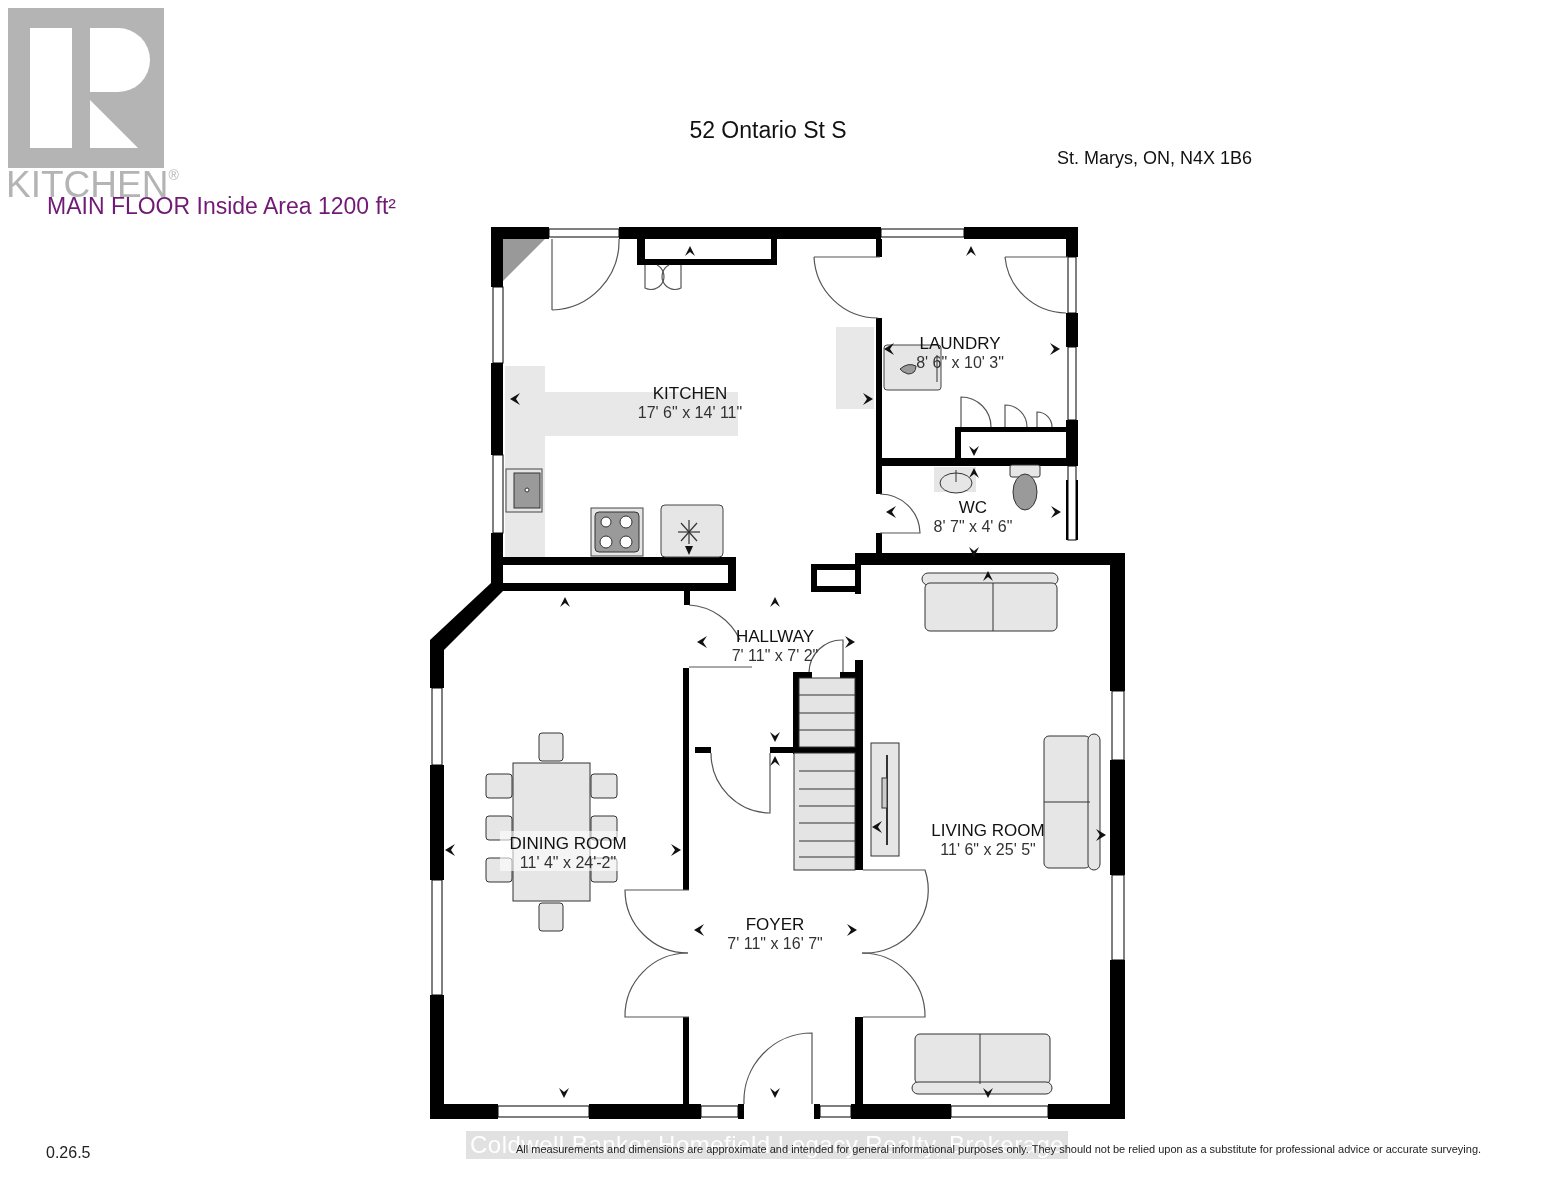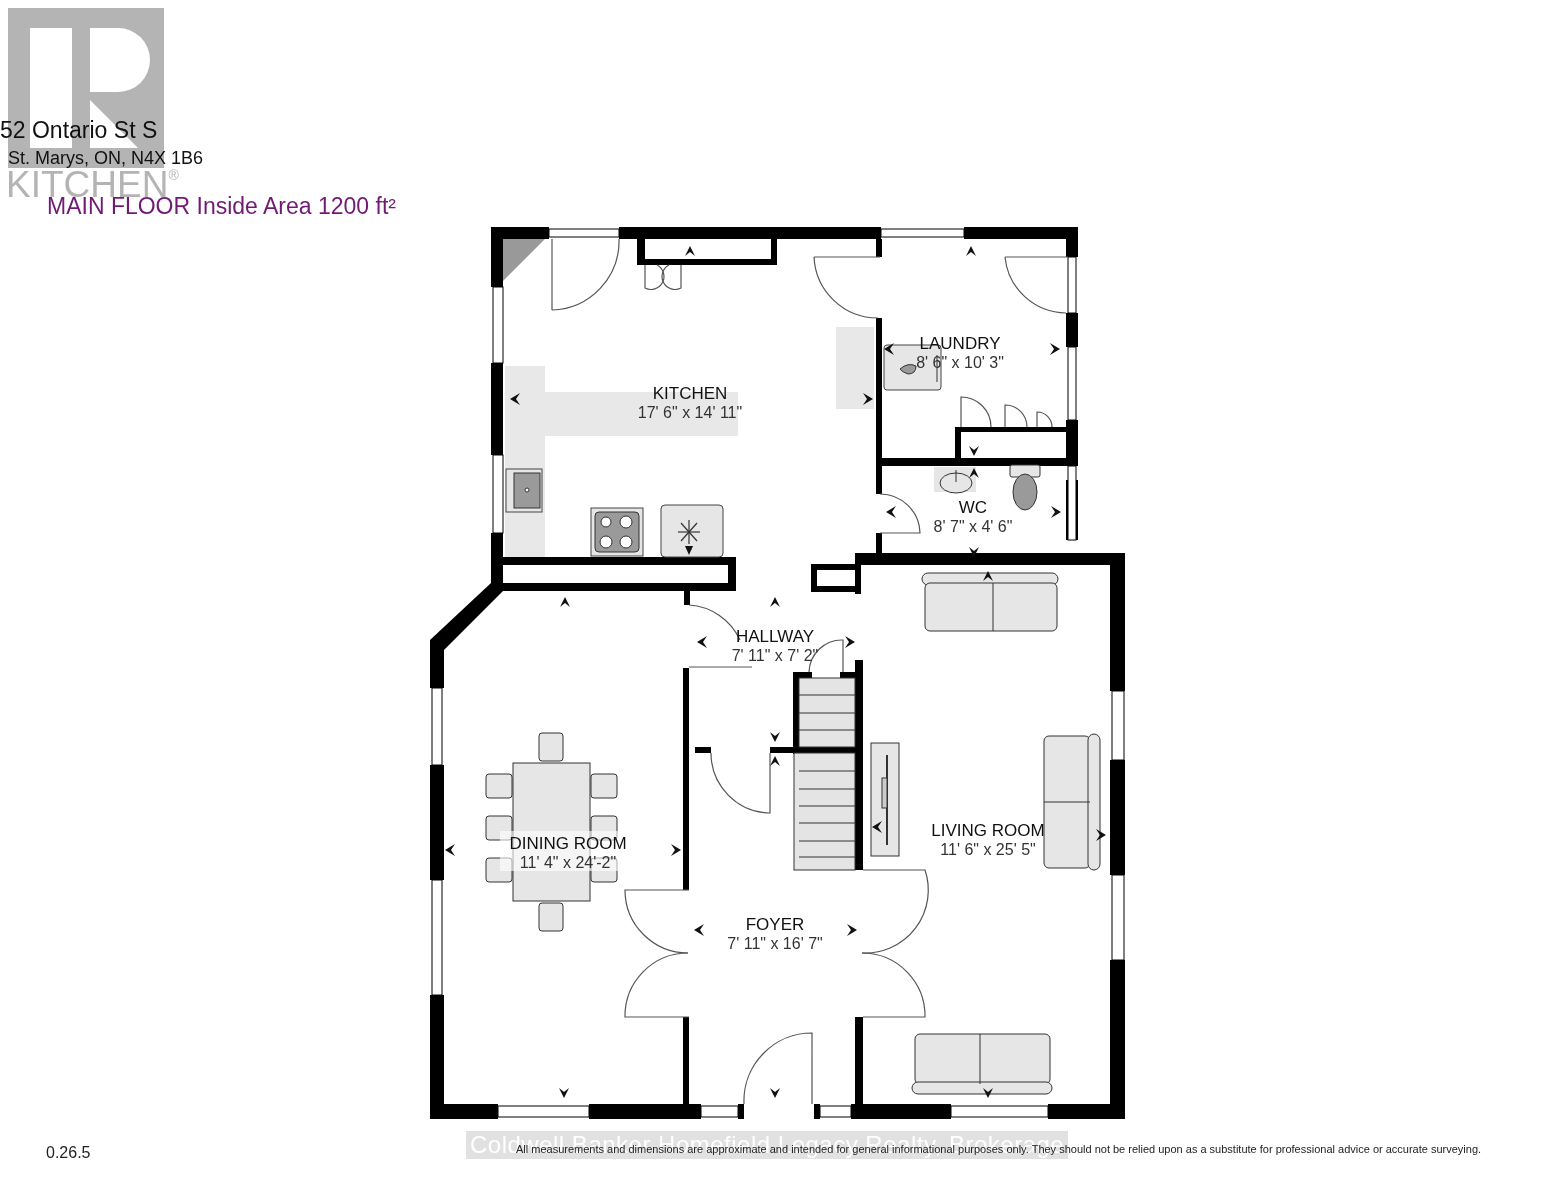--- a/index.html
+++ b/index.html
@@ -2,22 +2,22 @@
 <html><head>
 <meta charset="utf-8">
 <style>
   html,body{margin:0;padding:0;background:#ffffff;}
   body{width:1553px;height:1200px;position:relative;overflow:hidden;font-family:"Liberation Sans",sans-serif;color:#111;}
   .abs{position:absolute;}
   #logo{left:8px;top:8px;width:156px;height:160px;}
   #realtor-word{left:6px;top:166px;font-size:37px;color:#b4b4b4;letter-spacing:0px;line-height:1;}
   #realtor-word sup{font-size:14px;vertical-align:top;position:relative;top:2px;}
   #floor-label{left:47px;top:193px;font-size:23px;color:#701a75;white-space:nowrap;}
-  #addr1{left:0;width:1442px;top:117px;font-size:23px;}
-  #addr2{left:8px;width:1252px;top:148px;text-align:left;font-size:18px;}
+  #addr1{left:0;width:1442px;top:117px;text-align:center;font-size:23px;padding-left:47px;}
+  #addr2{left:0;width:1252px;top:148px;text-align:right;font-size:18px;}
   #plan{left:0;top:0;width:1553px;height:1200px;}
   .room-name{font-family:"Liberation Sans",sans-serif;font-size:17px;fill:#111;}
   .room-dim{font-family:"Liberation Sans",sans-serif;font-size:16px;fill:#333;}
   #version{left:46px;top:1144px;font-size:16px;color:#222;}
   #watermark{left:466px;top:1131px;font-size:24px;color:#ffffff;background:rgba(200,200,200,0.55);padding:0 4px;white-space:nowrap;letter-spacing:0.5px;}
   #disclaimer{left:516px;top:1143px;font-size:11px;color:#222;white-space:nowrap;text-align:center;}
 </style>
 </head>
 <body>
 

